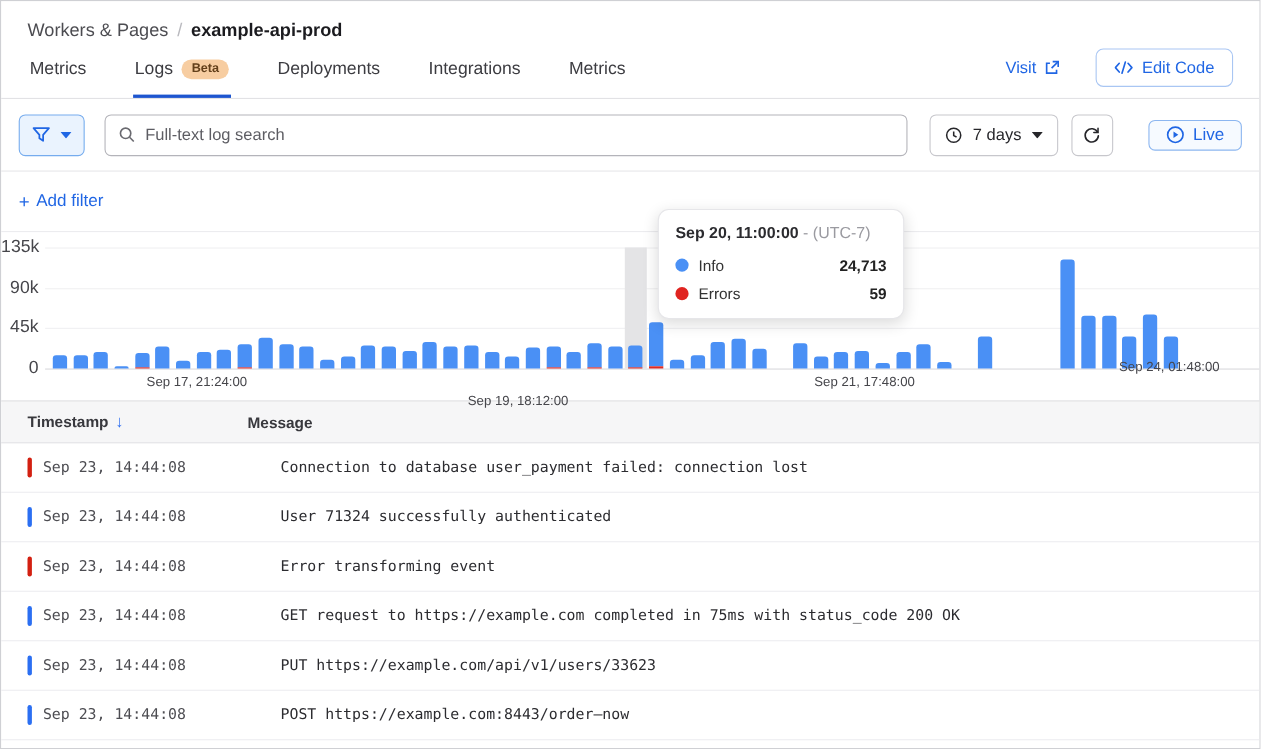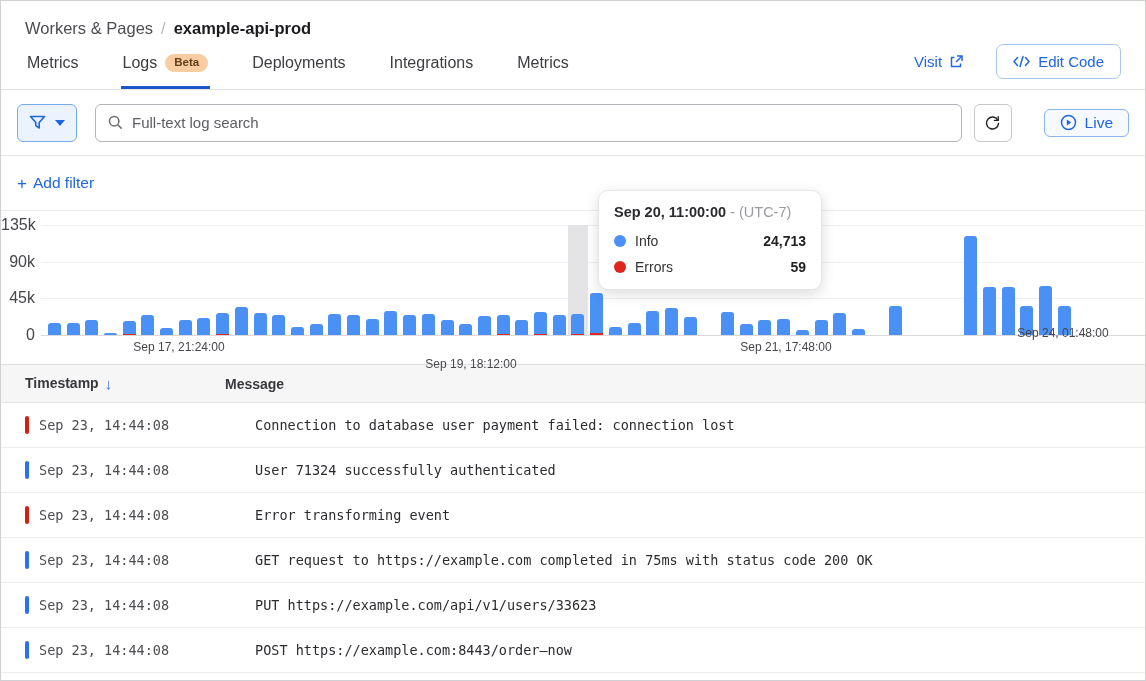--- a/index.html
+++ b/index.html
@@ -161,20 +161,34 @@
     <div class="search-box">
       <span class="icon">
         <svg width="15" height="15" viewBox="0 0 15 15" fill="none" stroke="#6a6a70" stroke-width="1.5">
           <circle cx="6.2" cy="6.2" r="4.7"></circle>
             <path d="M9.8 9.8 L13.6 13.6"></path>
         </svg>
       </span>
       <input type="text" placeholder="Full-text log search" style="">
     </div>
 
+    <button class="range-btn">
+      <span class="icon">
+        <svg width="16" height="16" viewBox="0 0 16 16" fill="none" stroke="#26262a" stroke-width="1.4">
+          <circle cx="8" cy="8" r="6.4"></circle>
+            <path d="M8 4.5 V8.3 L10.6 9.6"></path>
+        </svg>
+      </span>
+      <span>7 days</span>
+      <span class="icon">
+        <svg width="10" height="6" viewBox="0 0 10 6" fill="#26262a">
+            <path d="M0 0 H10 L5 6 Z"></path>
+          </svg>
+      </span>
+    </button>
 
     <button class="refresh-btn">
       <span class="icon">
         <svg width="17" height="17" viewBox="0 0 17 17" fill="none" stroke="#26262a" stroke-width="1.5" stroke-linecap="round">
           <path d="M13.8 6.2 A6 6 0 1 0 14.5 9.5"></path>
             <path d="M14.2 2.6 V6.4 H10.4" stroke-width="1.4"></path>
         </svg>
       </span>
     </button>
 

